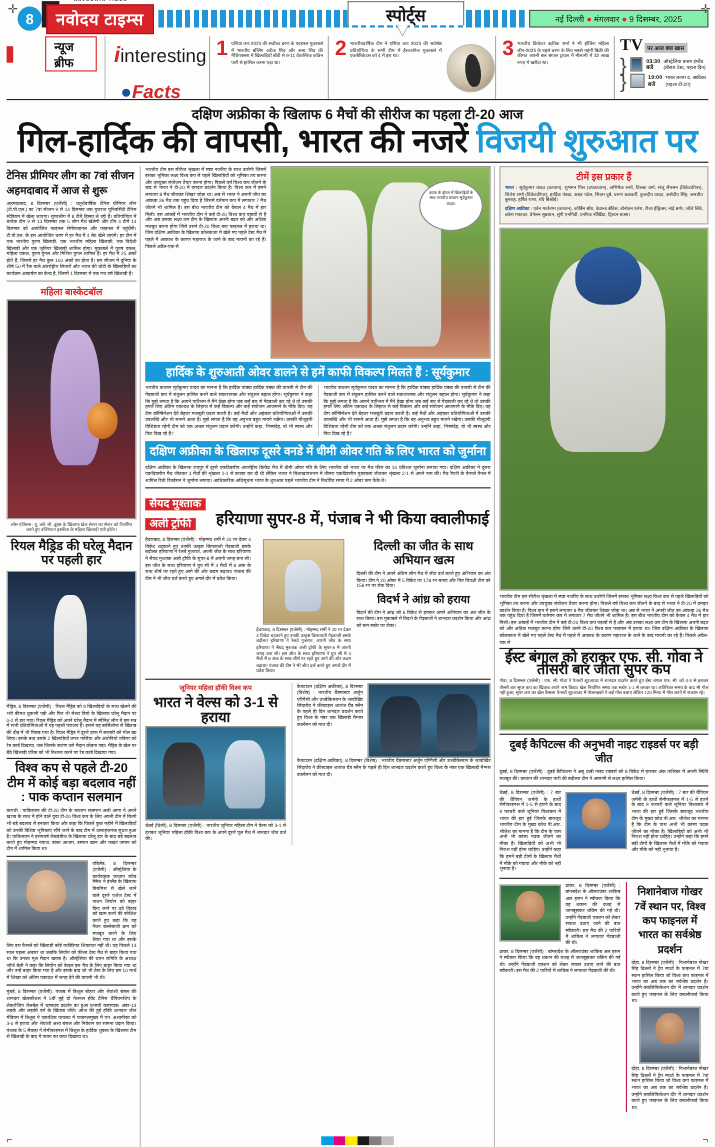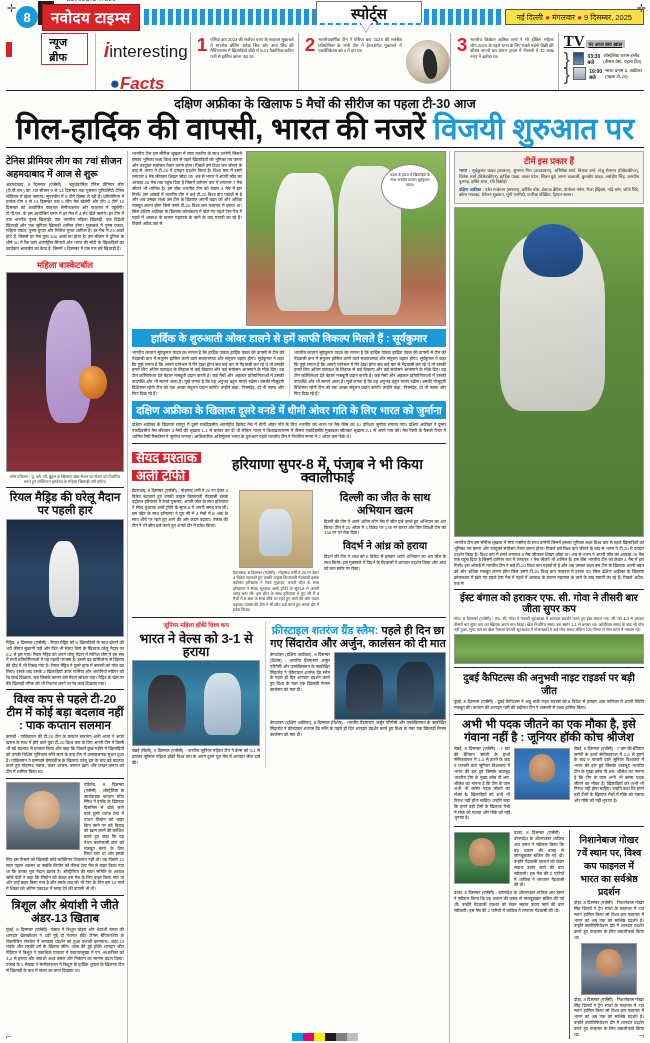--- a/index.html
+++ b/index.html
@@ -39,22 +39,22 @@
     background:#fff;border:1px solid #777;border-bottom:none;
     display:flex;align-items:center;justify-content:center;
     font-size:15px;font-weight:bold;color:#111;z-index:4;
   }
   .sports-tab:after{
     content:""; position:absolute; bottom:-9px; left:44px;
     border-left:5px solid transparent;border-right:5px solid transparent;
     border-top:9px solid #fff; filter:drop-shadow(0 1px 0 #777);
   }
   .dateline{
-    border:1px solid #555; font-size:7.5px; padding:2px 11px; white-space:nowrap;
-    background:#fde047; margin-left:auto;
+    border:1px solid #555; font-size:7.5px; padding:2px 23px; white-space:nowrap;
+    background:#86efac; margin-left:auto;
   }
   .dateline .dot{color:#d9252a; font-size:8px;}
   .crossmark{position:absolute;font-size:11px;color:#555;}
 
   
   .factsrow{ display:flex; margin-top:3px; height:58px; border-bottom:1.4px solid #222;}
   .newsbrief-col{ width:122px; padding-right:4px;}
   .nb-head{ display:flex; align-items:center; gap:3px;}
   .nb-bar{width:8px;height:15px;background:#d9252a;}
   .nb-title{ border:1.3px solid #d9252a; color:#111; font-weight:bold; font-size:11px;
@@ -69,21 +69,21 @@
   .fact{ width:108px; display:flex; gap:3px; padding:4px 4px 0 6px; border-left:1px solid #aaa;}
   .fact .num{font-size:19px;font-weight:bold;color:#d9252a;line-height:16px;}
   .fact .txt{font-size:4.2px;line-height:5.6px;color:#222;text-align:justify;}
   .ovalimg{
     width:44px;height:44px;border-radius:50%;background:
       radial-gradient(circle at 40% 35%,#f0ece4 0%,#cdbfa8 55%,#8d7a5e 100%);
     border:1px solid #bbb; align-self:center;flex-shrink:0;position:relative;overflow:hidden;}
   .ovalimg:after{content:"";position:absolute;left:16px;top:8px;width:14px;height:30px;
      background:#2b2b2b;border-radius:50% 50% 45% 45%;transform:rotate(-7deg);}
   .tvbox{ width:118px; padding-left:5px; border-left:1px solid #aaa;}
-  .tv-h{display:flex;align-items:baseline;gap:1px;text-decoration:underline;}
+  .tv-h{display:flex;align-items:baseline;gap:1px;}
   .tv-h .tv{font-size:15px;font-weight:bold;font-family:"Liberation Serif",serif;}
   .tv-h .sub{background:#bfbfbf;font-size:5px;padding:1px 3px;font-weight:bold;}
   .tvrow{display:flex;align-items:center;gap:3px;margin-top:2px;}
   .tvthumb{width:20px;height:13px;border:1px solid #666;background:
      linear-gradient(180deg,#2b4a6b,#6f95b8);}
   .tvthumb.g{background:linear-gradient(180deg,#d8dde2,#9aa7b3);}
   .tvtime{font-size:5px;font-weight:bold;line-height:6px;}
   .tvdesc{font-size:4.4px;line-height:5.6px;}
   .brace{font-size:18px;color:#444;line-height:10px;}
 
@@ -99,21 +99,21 @@
   .grid{ display:flex; gap:4px; margin-top:3px; height:900px;}
   .col-l{ width:122px; border-right:1px solid #bbb; padding-right:3px;}
   .col-m{ width:318px; border-right:1px solid #bbb; padding-right:3px;}
   .col-r{ width:190px;}
 
   .p{font-size:4.3px;line-height:5.8px;text-align:justify;color:#1c1c1c;
      margin-bottom:2px; hyphens:auto;}
   .p.sm{font-size:4px;line-height:5.3px;}
   .hl{font-size:11.5px;font-weight:bold;line-height:13px;text-align:center;margin:3px 0 2px;}
   .hl.lft{text-align:left;}
-  .hl2{font-size:10px;font-weight:bold;line-height:10.5px;text-align:center;margin:3px 0 2px;}
+  .hl2{font-size:13px;font-weight:bold;line-height:10.5px;text-align:center;margin:3px 0 2px;}
   .rule{border-top:1px solid #999;margin:3px 0;}
   .rule.thick{border-top:1.5px solid #222;}
   .redlabel{color:#d9252a;font-weight:bold;font-size:8.5px;text-align:center;margin:3px 0 2px;}
   .cap{font-size:4px;line-height:5.2px;text-align:center;margin-top:2px;color:#333;}
 
   
   .ph{width:100%;border:1px solid #9a9a9a;position:relative;overflow:hidden;}
   .ph-basket{height:200px;background:
      linear-gradient(180deg,#2a2028 0%,#3b2b33 35%,#6b2730 70%,#8a3038 100%);}
   .ph-basket:before{content:"";position:absolute;left:34%;top:14%;width:38%;height:62%;
@@ -166,21 +166,21 @@
      background:linear-gradient(170deg,#d8e4ef,#9fb3c6);border-radius:36% 36% 18% 18%;}
   .chessph{height:68px;border:1px solid #999;position:relative;overflow:hidden;
      background:linear-gradient(180deg,#264a66 0%,#3a6c8e 50%,#26495f 100%);}
   .chessph:before{content:"";position:absolute;left:10%;top:16%;width:34%;height:76%;
      background:linear-gradient(170deg,#1e2a38,#3c4c5e);border-radius:36% 36% 16% 16%;}
   .chessph:after{content:"";position:absolute;left:56%;top:14%;width:34%;height:78%;
      background:linear-gradient(170deg,#1f3040,#44586c);border-radius:36% 36% 16% 16%;}
   .goalph{height:30px;border:1px solid #999;overflow:hidden;
      background:linear-gradient(180deg,#5f8f3e 0%,#7fae58 60%,#5d8b3c 100%);}
 
-  .badge{display:inline-block;background:#d9252a;color:#fff;font-size:13px;font-weight:bold;
+  .badge{display:inline-block;background:#d9252a;color:#fff;font-size:10px;font-weight:bold;
      padding:1px 4px;line-height:9px;text-align:center;}
   .badgewrap{float:left;margin:1px 4px 1px 0;}
   .sidehead-row{display:flex;align-items:center;gap:4px;}
   .sidehead-row .hl{flex:1;margin:0;}
   .smallred{color:#d9252a;font-weight:bold;font-size:6px;text-align:center;}
 
   
   .teambox{border:1px solid #aaa;background:#f4f1e8;padding:3px 4px;}
   .teambox .t{color:#d9252a;font-weight:bold;font-size:8.5px;text-align:center;margin-bottom:2px;}
   .teambox .p{font-size:4.2px;line-height:5.6px;}
@@ -266,21 +266,21 @@
         <div class="tvthumb g"></div>
         <div class="tvtime">
           <span>19:00</span><br>
           <span>बजे</span>
         </div>
         <div class="tvdesc">भारत बनाम द. अफ्रीका (पहला टी-20)</div>
       </div>
     </div>
   </div>
 
-  <div class="kicker">दक्षिण अफ्रीका के खिलाफ 5 मैचों की सीरीज का पहला टी-30 आज</div>
+  <div class="kicker">दक्षिण अफ्रीका के खिलाफ 6 मैचों की सीरीज का पहला टी-20 आज</div>
   <div class="mainhead">
     <span>गिल-हार्दिक की वापसी, भारत की नजरें</span>
     <span class="blue">विजयी शुरुआत पर</span>
   </div>
 
   <div class="grid">
 
     <div class="col-l">
       <div class="hl lft" style="font-size:9.5px;">टेनिस प्रीमियर लीग का 7वां सीजन अहमदाबाद में आज से शुरू</div>
       <div class="p">अहमदाबाद, 8 दिसम्बर (एजेंसी) : चतुर्थवार्षिक टेनिस प्रीमियर लीग (टी.पी.एल.) का 7वां सीजन 9 से 14 दिसम्बर तक गुजरात यूनिवर्सिटी टेनिस स्टेडियम में खेला जाएगा। सुपरलीग में 8 टीमें हिस्सा ले रही हैं। प्रतियोगिता में प्रत्येक टीम 9 से 13 दिसम्बर तक 5 लीग मैच खेलेगी और टॉप 4 टीमें 14 दिसम्बर को आयोजित फाइनल सेमीफाइनल और फाइनल में पहुंचेंगी। टी.पी.एल. के इस आयोजित चरण में हर मैच में 4 सेट खेले जाएंगे। हर टीम में एक भारतीय पुरुष खिलाड़ी, एक भारतीय महिला खिलाड़ी, एक विदेशी खिलाड़ी और एक जूनियर खिलाड़ी शामिल होगा। मुकाबले में पुरुष एकल, महिला एकल, पुरुष युगल और मिश्रित युगल शामिल हैं। हर मैच में 25 अंकों होते हैं, जिससे हर मैच कुल 100 अंकों का होता है। इस सीजन में दुनिया के शीर्ष 50 में रैंक वाले अंतर्राष्ट्रीय सितारों और भारत की चोटी के खिलाड़ियों का कार्यक्रम आकर्षण का केन्द्र है, जिसमें 1 दिसम्बर में एक गत्त वर्ष खिलाड़ी हैं।</div>
@@ -299,21 +299,20 @@
       <div class="hl">विश्व कप से पहले टी-20 टीम में कोई बड़ा बदलाव नहीं : पाक कप्तान सलमान</div>
       <div class="p">कराची : पाकिस्तान की टी-20 टीम के कप्तान सलमान अली आगा ने अपने खराब के साथ में होने वाले युवा टी-20 विश्व कप के लिए अपनी टीम में किसी भी बड़े बदलाव से इनकार किया और कहा कि पिछले कुछ महीने में खिलाड़ियों को उनकी विशिष्ट भूमिकाएं सौंपे जाने के बाद टीम में उत्साहजनक सुधार हुआ है। पाकिस्तान ने इसमवर्ष वेस्टइंडीज के खिलाफ घरेलू हार के बाद बड़े बदलाव करते हुए मोहम्मद नवाज, बाबर आजम, उस्मान खान और फखर जमान को टीम में शामिल किया था।</div>
 
       <div class="rule thick"></div>
       <div>
         <div class="ph-smith"></div>
         <div class="p">एडिलेड, 8 दिसम्बर (एजेंसी) : ऑस्ट्रेलिया के कार्यवाहक कप्तान स्टीव स्मिथ ने इंग्लैंड के खिलाफ डिसमिस से खेले जाने वाले दूसरे एशेज टेस्ट में नाथन लियोन को बाहर किए जाने पर उठे विवाद को खत्म करने की कोशिश करते हुए कहा कि वह नैथन बल्लेबाजी क्रम को मजबूत करने के लिए लिया गया था और इसके लिए इस फैसले को खिलाड़ी कोई व्यक्तिगत शिकायत नहीं थी। यह पिछले 13 साल पहला अवसर था जबकि लियोन को फील्ड टेस्ट मैच से बाहर किया गया था कि उनका मूल मैदान खराब है। ऑस्ट्रेलिया की चयन समिति के अध्यक्ष जॉर्ज बेली ने कहा कि लियोन को केवल इस मैच के लिए बाहर किया गया था और उन्हें बाहर किया गया है और इसके बाद जो भी टेस्ट के लिए इस 10 मार्च में शिखर को अंतिम एकादश में जगह देने की वापसी भी थी।</div>
       </div>
 
       <div class="rule thick"></div>
-      <div class="hl">त्रिशूल और श्रेयांशी ने जीते अंडर-13 खिताब</div>
       <div class="p">मुंबई, 8 दिसम्बर (एजेंसी): पंजाब में त्रिशूल बोहरा और श्रेयांशी बंसल की शानदार खेलकौशल ने 5वीं मुद्दे दो नेशनल ईवेंट टेनिस चैंपियनशिप के लेकरोजिन रोलबेल में चमकाव प्रदर्शन का हुआ प्रभावी कामयाब। अंडर-13 लड़के और लड़की वर्ग के खिताब जीते। आज की हुई हॉकी शानदार जीत मेंडियम में त्रिशूल ने एकाधिक पायलट में फाइनलमुख्य में एन. अश्वनीका को 3-0 से हराया और श्रेयांशी अश्व बंसल और निकेतन का सामना प्रदान किया। पंजाब के 5 सैकड़ा ने सेमीफाइनल में त्रिशूल के हार्दिक शुक्ला के खिलाफ टीम से खिलाड़ी के बाद में पावन का कप्त दिखाया था।</div>
     </div>
 
     <div class="col-m">
 
       <div style="display:flex;gap:4px;">
         <div style="flex:1;">
           <div class="p">भारतीय टीम इस सीरीज श्रृंखला में स्पष्ट नजरिए के साथ उतरेगी जिसमें इसका भूमिका लक्ष्य विश्व कप से पहले खिलाड़ियों को भूमिका तय करना और उपयुक्त संयोजन तैयार करना होगा। पिछले वर्ष विश्व कप जीतने के बाद से भारत ने टी-20 में दमदार प्रदर्शन किया है। विश्व कप में इसने लगातार 8 मैच जीतकर शिखर जोड़ा था।
 
 अब से भारत ने अपनी जीत का आंकड़ा 26 मैच तक पहुंच दिया है जिसमें वर्तमान कप में लगातार 7 मैच जीतने भी शामिल है। इस बीच भारतीय टीम को केवल 4 मैच में हार मिली। इस आंकड़ें में भारतीय टीम ने कई टी-20 विश्व कप पड़ावों से है और अब उसका लक्ष्य उस टीम के खिलाफ अपनी बढ़त को और अधिक मजबूत करना होगा जिसे उसने टी-20 विश्व कप फाइनल में हराया था।
@@ -372,24 +371,20 @@
       <div class="rule thick"></div>
 
       <div style="display:flex;gap:5px;">
         <div style="width:128px;">
           <div class="smallred">जूनियर महिला हॉकी विश्व कप</div>
           <div class="hl" style="font-size:13px;">भारत ने वेल्स को 3-1 से हराया</div>
           <div class="hockeyph"></div>
           <div class="p" style="margin-top:2px;">चेन्नई (चिली), 8 दिसम्बर (एजेंसी) : भारतीय जूनियर महिला टीम ने वेल्स को 3-1 से हराकर जूनियर महिला हॉकी विश्व कप के अपने दूसरे पूल मैच में शानदार जीत दर्ज की।</div>
         </div>
         <div style="flex:1;border-left:1px solid #ccc;padding-left:4px;">
-          <div class="hl" style="font-size:11px;">
-            <span style="color:#1a9ad8;">फ्रीस्टाइल शतरंज ग्रैंड स्लैम:</span>
-            <span>पहले ही दिन छा गए सिंदारोव और अर्जुन, कार्लसन को दी मात</span>
-          </div>
           <div style="display:flex;gap:4px;">
             <div class="p" style="width:60px;">केपटाउन (दक्षिण अफ्रीका), 8 दिसम्बर (विशेष) : भारतीय ग्रैंडमास्टर अर्जुन एरिगैसी और उज्बेकिस्तान के जावोखिर सिंदारोव ने फ्रीस्टाइल शतरंज ग्रैंड स्लैम के पहले ही दिन शानदार प्रदर्शन करते हुए विश्व के नंबर एक खिलाड़ी मैग्नस कार्लसन को मात दी।</div>
             <div class="chessph" style="flex:1;"></div>
           </div>
           <div class="p">केपटाउन (दक्षिण अफ्रीका), 8 दिसम्बर (विशेष) : भारतीय ग्रैंडमास्टर अर्जुन एरिगैसी और उज्बेकिस्तान के जावोखिर सिंदारोव ने फ्रीस्टाइल शतरंज ग्रैंड स्लैम के पहले ही दिन शानदार प्रदर्शन करते हुए विश्व के नंबर एक खिलाड़ी मैग्नस कार्लसन को मात दी।</div>
         </div>
       </div>
     </div>
 
     <div class="col-r">
@@ -417,21 +412,20 @@
       <div class="rule thick"></div>
       <div class="hl2">ईस्ट बंगाल को हराकर एफ. सी. गोवा ने तीसरी बार जीता सुपर कप</div>
       <div class="p sm">गोवा, 8 दिसम्बर (एजेंसी) : एफ. सी. गोवा ने पेनल्टी शूटआउट में शानदार प्रदर्शन करते हुए ईस्ट बंगाल एफ. सी. को 4-3 से हराकर तीसरी बार सुपर कप का खिताब अपने नाम किया। खेल निर्धारित समय तक स्कोर 1-1 से बराबर था। अतिरिक्त समय के बाद भी गोल नहीं हुआ, सुपर कप का खेल फैसला पेनल्टी शूटआउट में गोलरक्षकों ने कई गोल बचाए लेकिन 120 मिनट में गोल करने में नाकाम रहे।</div>
       <div class="goalph"></div>
 
       <div class="rule thick"></div>
       <div class="hl" style="font-size:10px;">दुबई कैपिटल्स की अनुभवी नाइट राइडर्स पर बड़ी जीत</div>
       <div class="p">दुबई, 8 दिसम्बर (एजेंसी) : दुबई कैपिटल्स ने अबू धाबी नाइट राइडर्स को 8 विकेट से हराकर अंक तालिका में अपनी स्थिति मजबूत की। कप्तान की शानदार पारी की बदौलत टीम ने आसानी से लक्ष्य हासिल किया।</div>
 
       <div class="rule thick"></div>
-      <div class="hl" style="font-size:11.5px;">अभी भी पदक जीतने का एक मौका है, इसे गंवाना नहीं है : जूनियर हॉकी कोच श्रीजेश</div>
       <div style="display:flex;gap:4px;">
         <div class="p" style="width:56px;">चेन्नई, 8 दिसम्बर (एजेंसी) : 7 बार की चैंपियन जर्मनी के हाथों सेमीफाइनल में 1-5 से हारने के बाद 9 फरवरी वाले जूनियर विश्वकप में भारत की हार हुई जिसके बावजूद भारतीय टीम के मुख्य कोच पी.आर. श्रीजेश का मानना है कि टीम के पास अभी भी कांस्य पदक जीतने का मौका है। खिलाड़ियों को अभी भी निराश नहीं होना चाहिए। उन्होंने कहा कि हमने बड़ी टीमों के खिलाफ मैचों में मौके को गंवाया और मौके को नहीं भुनाया है।</div>
         <div class="portrait"></div>
         <div class="p" style="flex:1;">चेन्नई, 8 दिसम्बर (एजेंसी) : 7 बार की चैंपियन जर्मनी के हाथों सेमीफाइनल में 1-5 से हारने के बाद 9 फरवरी वाले जूनियर विश्वकप में भारत की हार हुई जिसके बावजूद भारतीय टीम के मुख्य कोच पी.आर. श्रीजेश का मानना है कि टीम के पास अभी भी कांस्य पदक जीतने का मौका है। खिलाड़ियों को अभी भी निराश नहीं होना चाहिए। उन्होंने कहा कि हमने बड़ी टीमों के खिलाफ मैचों में मौके को गंवाया और मौके को नहीं भुनाया है।</div>
       </div>
 
       <div class="rule thick"></div>
       <div style="display:flex;gap:5px;">
         <div style="width:110px;">
           <div style="display:flex;gap:4px;">

